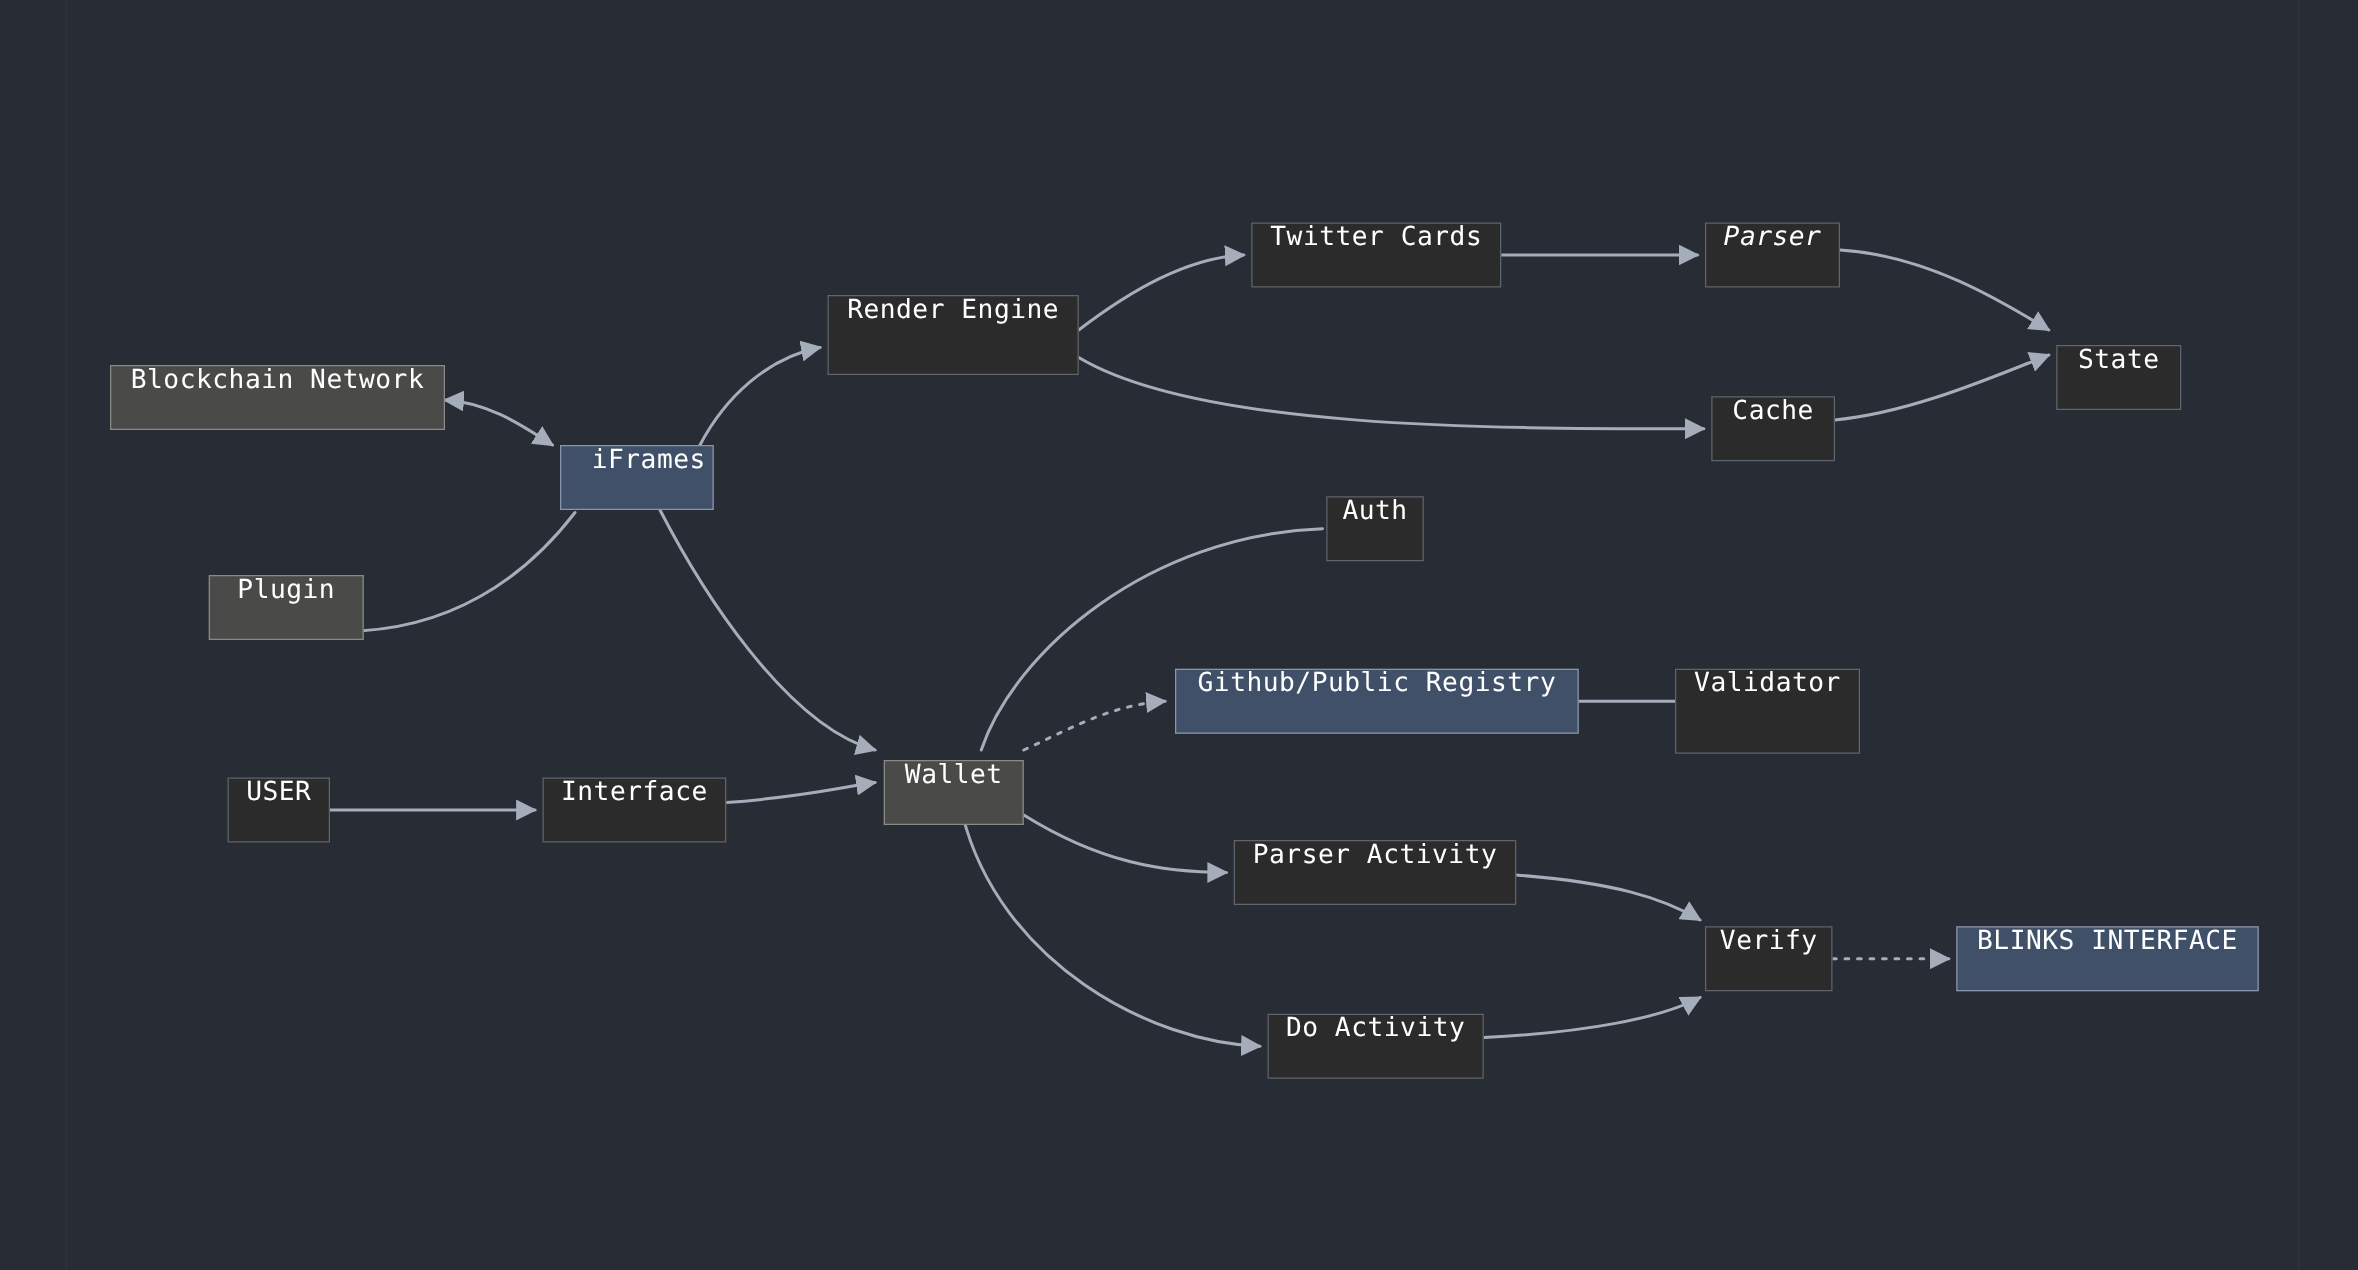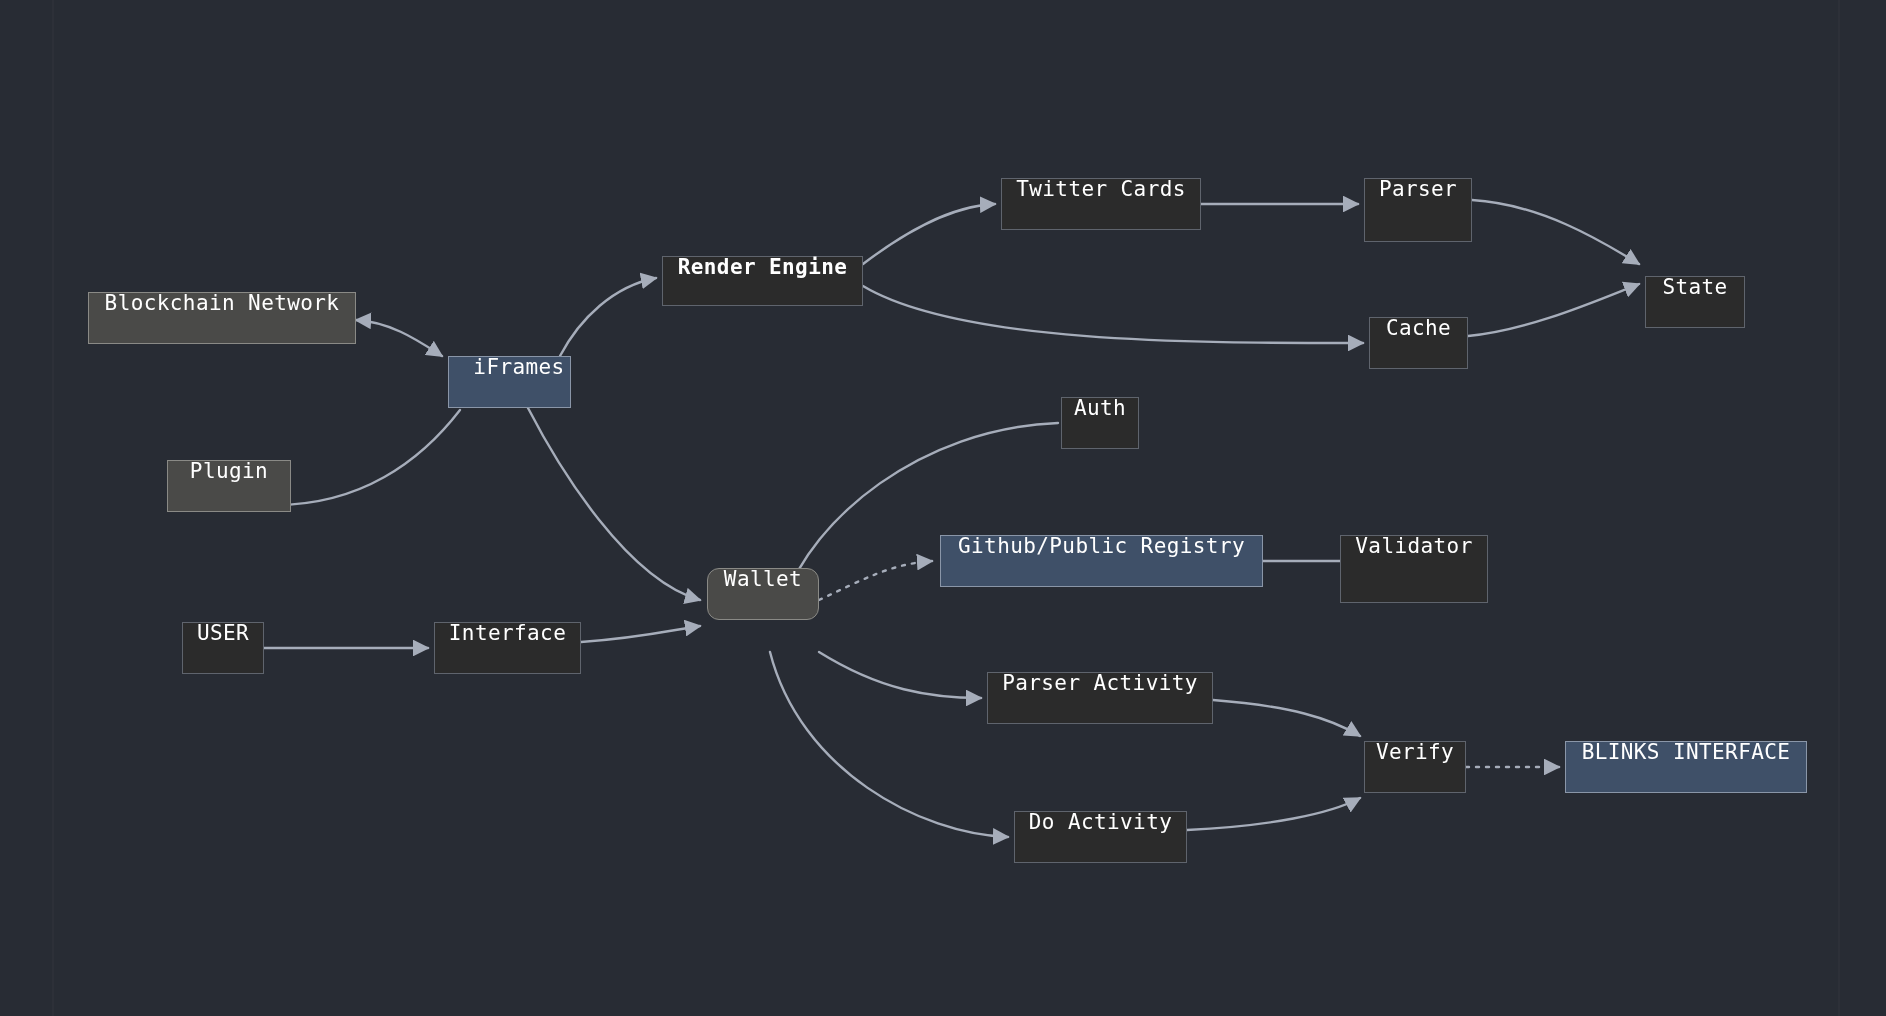--- a/index.html
+++ b/index.html
@@ -94,45 +94,45 @@
       </g>
   </svg>
 
   <div id="nodes-g">
       <div class="node mid" style="left: 88px; top: 292px; width: 268px; height: 52px;">
         <span class="node-label">Blockchain Network</span>
       </div>
       <div class="node blue" style="left: 448px; top: 356px; width: 123px; height: 52px; padding-left: 33px;">
         <span class="node-label">iFrames</span>
       </div>
-      <div class="node dark" style="left: 662px; top: 256px; width: 201px; height: 50px; font-weight: bold;">
+      <div class="node dark" style="left: 662px; top: 236px; width: 201px; height: 64px;">
         <span class="node-label">Render Engine</span>
       </div>
       <div class="node dark" style="left: 1001px; top: 178px; width: 200px; height: 52px;">
         <span class="node-label">Twitter Cards</span>
       </div>
-      <div class="node dark" style="left: 1364px; top: 178px; width: 108px; height: 64px;">
+      <div class="node dark" style="left: 1364px; top: 178px; width: 108px; height: 52px; font-style: italic;">
         <span class="node-label">Parser</span>
       </div>
       <div class="node dark" style="left: 1645px; top: 248px; width: 100px; height: 52px; margin-top: 28px;">
         <span class="node-label">State</span>
       </div>
       <div class="node dark" style="left: 1369px; top: 317px; width: 99px; height: 52px;">
         <span class="node-label">Cache</span>
       </div>
       <div class="node mid" style="left: 167px; top: 460px; width: 124px; height: 52px;">
         <span class="node-label">Plugin</span>
       </div>
       <div class="node dark" style="left: 182px; top: 622px; width: 82px; height: 52px;">
         <span class="node-label">USER</span>
       </div>
       <div class="node dark" style="left: 434px; top: 622px; width: 147px; height: 52px;">
         <span class="node-label">Interface</span>
       </div>
-      <div class="node mid" style="left: 707px; top: 568px; width: 112px; height: 52px; border-radius: 12px;">
+      <div class="node mid" style="left: 707px; top: 608px; width: 112px; height: 52px;">
         <span class="node-label">Wallet</span>
       </div>
       <div class="node dark" style="left: 1061px; top: 397px; width: 78px; height: 52px;">
         <span class="node-label">Auth</span>
       </div>
       <div class="node blue" style="left: 940px; top: 535px; width: 323px; height: 52px;">
         <span class="node-label">Github/Public Registry</span>
       </div>
       <div class="node dark" style="left: 1340px; top: 535px; width: 148px; height: 68px;">
         <span class="node-label">Validator</span>

